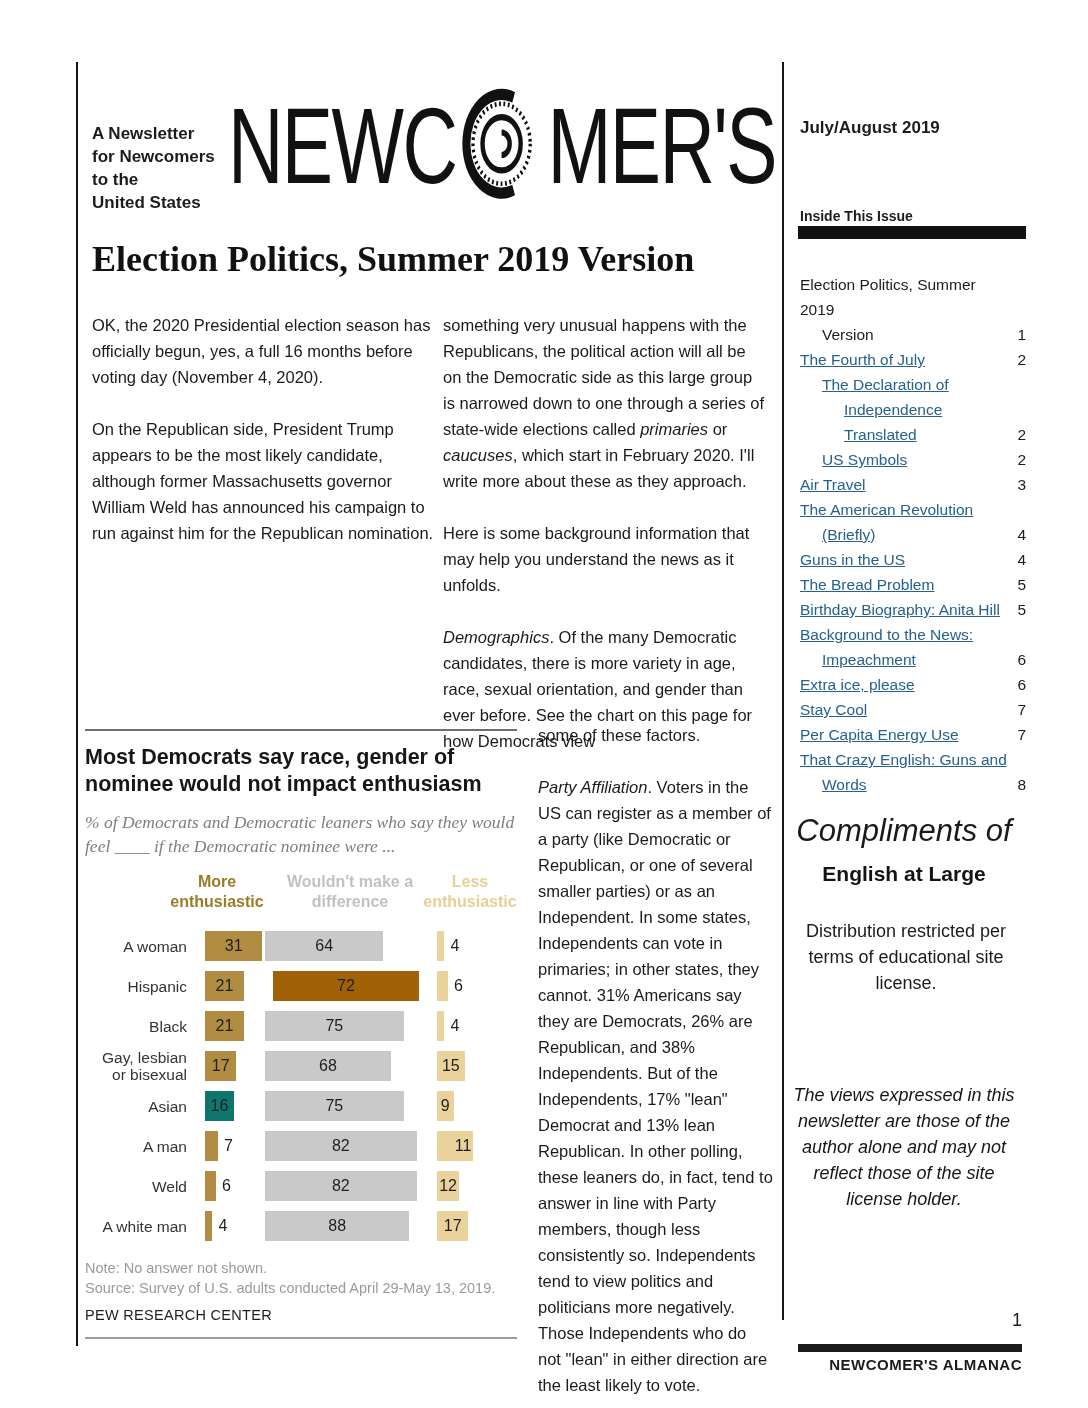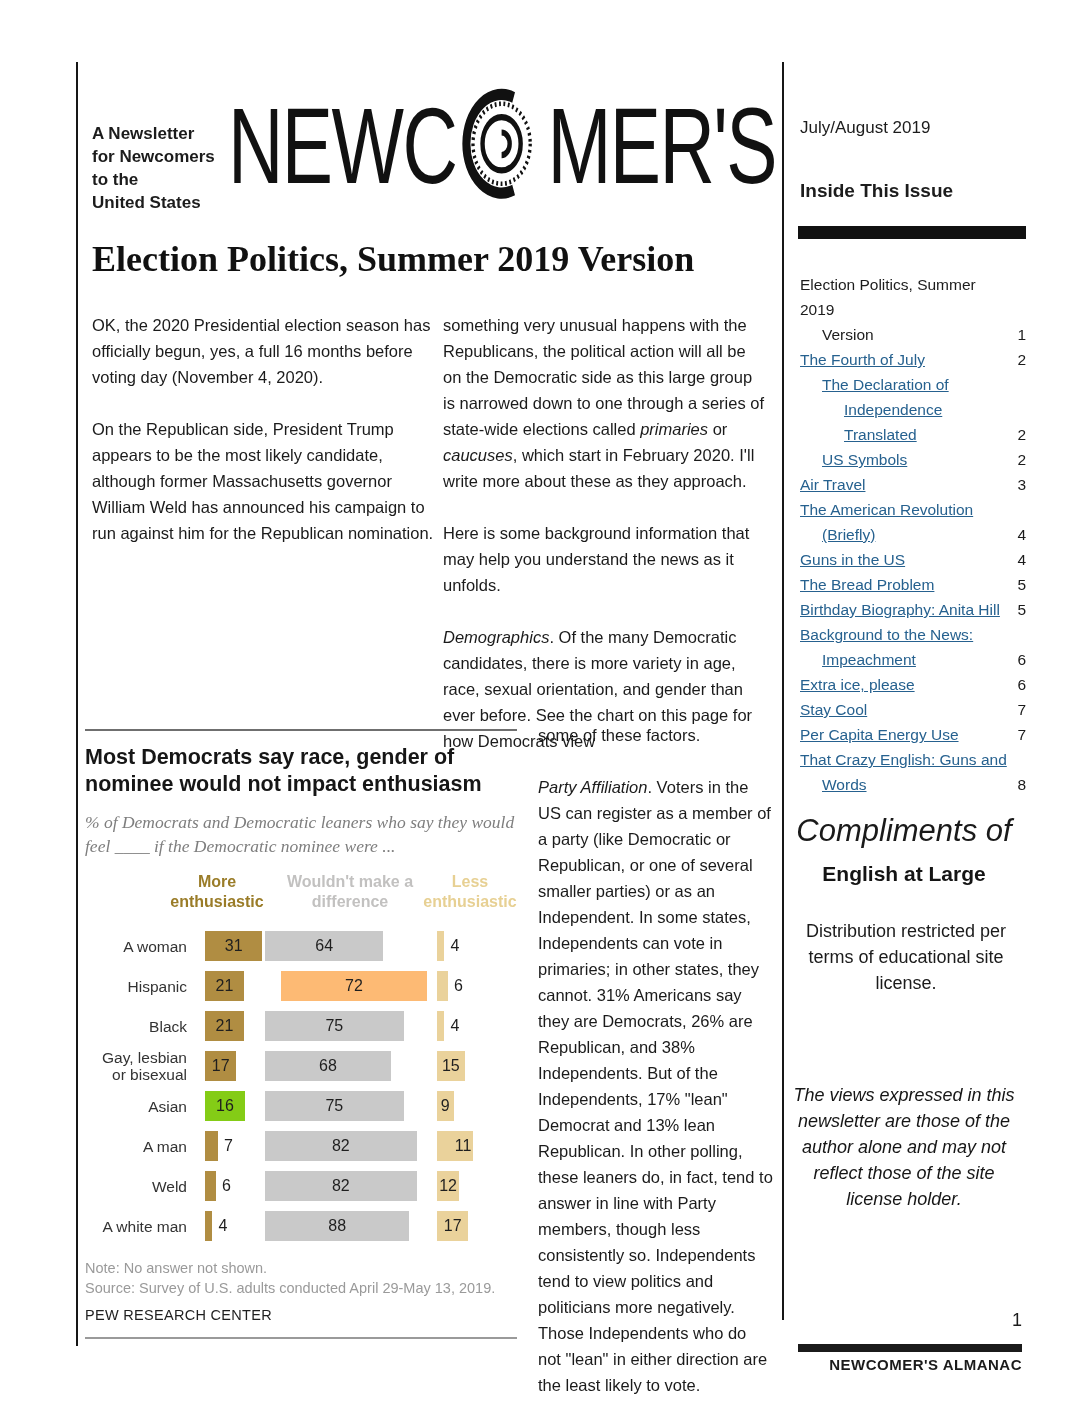--- a/index.html
+++ b/index.html
@@ -8,21 +8,21 @@
   .vrule{position:absolute;background:#161616;}
   #vrule-left{left:76px;top:62px;width:2px;height:1284px;}
   #vrule-right{left:782px;top:62px;width:2px;height:1258px;}
 
   
   .tagline{position:absolute;left:92px;top:122px;font-size:17px;font-weight:bold;line-height:23px;}
   .logo-row{position:absolute;left:228px;top:86px;display:flex;align-items:center;gap:2px;
             transform:scale(0.8,1.12);transform-origin:left center;height:120px;}
   .logo-text{font-size:96px;line-height:1;letter-spacing:-2px;color:#111;white-space:nowrap;}
   .logo-sub{position:absolute;left:496px;top:186px;font-size:25px;letter-spacing:15px;color:#111;}
-  .issue-date{position:absolute;left:800px;top:118px;font-size:17px;font-weight:normal;}
+  .issue-date{position:absolute;left:800px;top:118px;font-size:17px;font-weight:bold;}
 
   
   .headline{position:absolute;left:92px;top:238px;font-family:"Liberation Serif",serif;
             font-weight:bold;font-size:36px;color:#111;}
   .col{position:absolute;font-size:16.5px;line-height:26px;color:#1b1b1b;}
   #col1{left:92px;top:312px;width:346px;}
   #col2{left:443px;top:312px;width:324px;}
   #col3{left:538px;top:722px;width:235px;}
   .para{margin:0 0 26px 0;}
   .em{font-style:italic;}
@@ -44,21 +44,21 @@
   .crow{position:relative;height:40px;display:flex;align-items:center;}
   .clabel{width:112px;padding-right:10px;box-sizing:border-box;text-align:right;
           font-size:15.5px;line-height:17px;color:#333;}
   .cbar{position:absolute;top:5px;height:30px;display:flex;align-items:center;justify-content:center;}
   .cval{font-size:16px;color:#1f1f1f;}
   .cval.out{position:absolute;top:50%;transform:translateY(-50%);}
   .chart-note{margin-top:12px;font-size:14.5px;line-height:20px;color:#9a9a9a;}
   .chart-brand{margin-top:9px;font-size:14.5px;font-weight:normal;color:#1f1f1f;letter-spacing:0.3px;}
 
   
-  .inside-title{position:absolute;left:800px;top:180px;font-size:19px;font-weight:bold;}
+  .inside-title{position:absolute;left:800px;top:208px;font-size:14px;font-weight:bold;}
   .inside-bar{position:absolute;left:798px;top:226px;width:228px;height:13px;background:#111;}
   .toc{position:absolute;left:800px;top:272px;width:226px;font-size:15.5px;line-height:25px;}
   .toc-entry{display:flex;align-items:flex-end;}
   .toc-lines{flex:1;}
   .toc-line.ind1{padding-left:22px;}
   .toc-line.ind2{padding-left:44px;}
   .toc-link .toc-line{color:#26618f;text-decoration:underline;cursor:pointer;}
   .toc-page{width:18px;text-align:right;color:#1b1b1b;}
   .compliments{position:absolute;left:782px;top:795px;width:244px;text-align:center;
                font-size:31px;font-style:italic;color:#1a1a1a;margin-top:18px;}
@@ -137,21 +137,21 @@
             <span class="cval">64</span>
           </div>
           <span class="cval out" style="left: 365.4px;">4</span>
           <div class="cbar" style="left: 352px; width: 7.4px; background: rgb(234, 210, 155);"></div>
         </div>
         <div class="crow">
           <div class="clabel">Hispanic</div>
           <div class="cbar" style="left: 120px; width: 38.85px; background: rgb(176, 141, 66);">
             <span class="cval">21</span>
           </div>
-          <div class="cbar" style="left: 196px; width: 146px; background: #fdba74;">
+          <div class="cbar" style="left: 188px; width: 146px; background: #a16207;">
             <span class="cval">72</span>
           </div>
           <span class="cval out" style="left: 369.1px;">6</span>
           <div class="cbar" style="left: 352px; width: 11.1px; background: rgb(234, 210, 155);"></div>
         </div>
         <div class="crow">
           <div class="clabel">Black</div>
           <div class="cbar" style="left: 120px; width: 38.85px; background: rgb(176, 141, 66);">
             <span class="cval">21</span>
           </div>
@@ -168,21 +168,21 @@
           </div>
           <div class="cbar" style="left: 180px; width: 125.8px; background: rgb(201, 201, 201);">
             <span class="cval">68</span>
           </div>
           <div class="cbar" style="left: 352px; width: 27.75px; background: rgb(234, 210, 155);">
             <span class="cval">15</span>
           </div>
         </div>
         <div class="crow">
           <div class="clabel">Asian</div>
-          <div class="cbar" style="left: 120px; width: 40px; background: #84cc16;">
+          <div class="cbar" style="left: 120px; width: 29px; background: #0f766e;">
             <span class="cval">16</span>
           </div>
           <div class="cbar" style="left: 180px; width: 138.75px; background: rgb(201, 201, 201);">
             <span class="cval">75</span>
           </div>
           <div class="cbar" style="left: 352px; width: 16.65px; background: rgb(234, 210, 155);">
             <span class="cval">9</span>
           </div>
         </div>
         <div class="crow">

